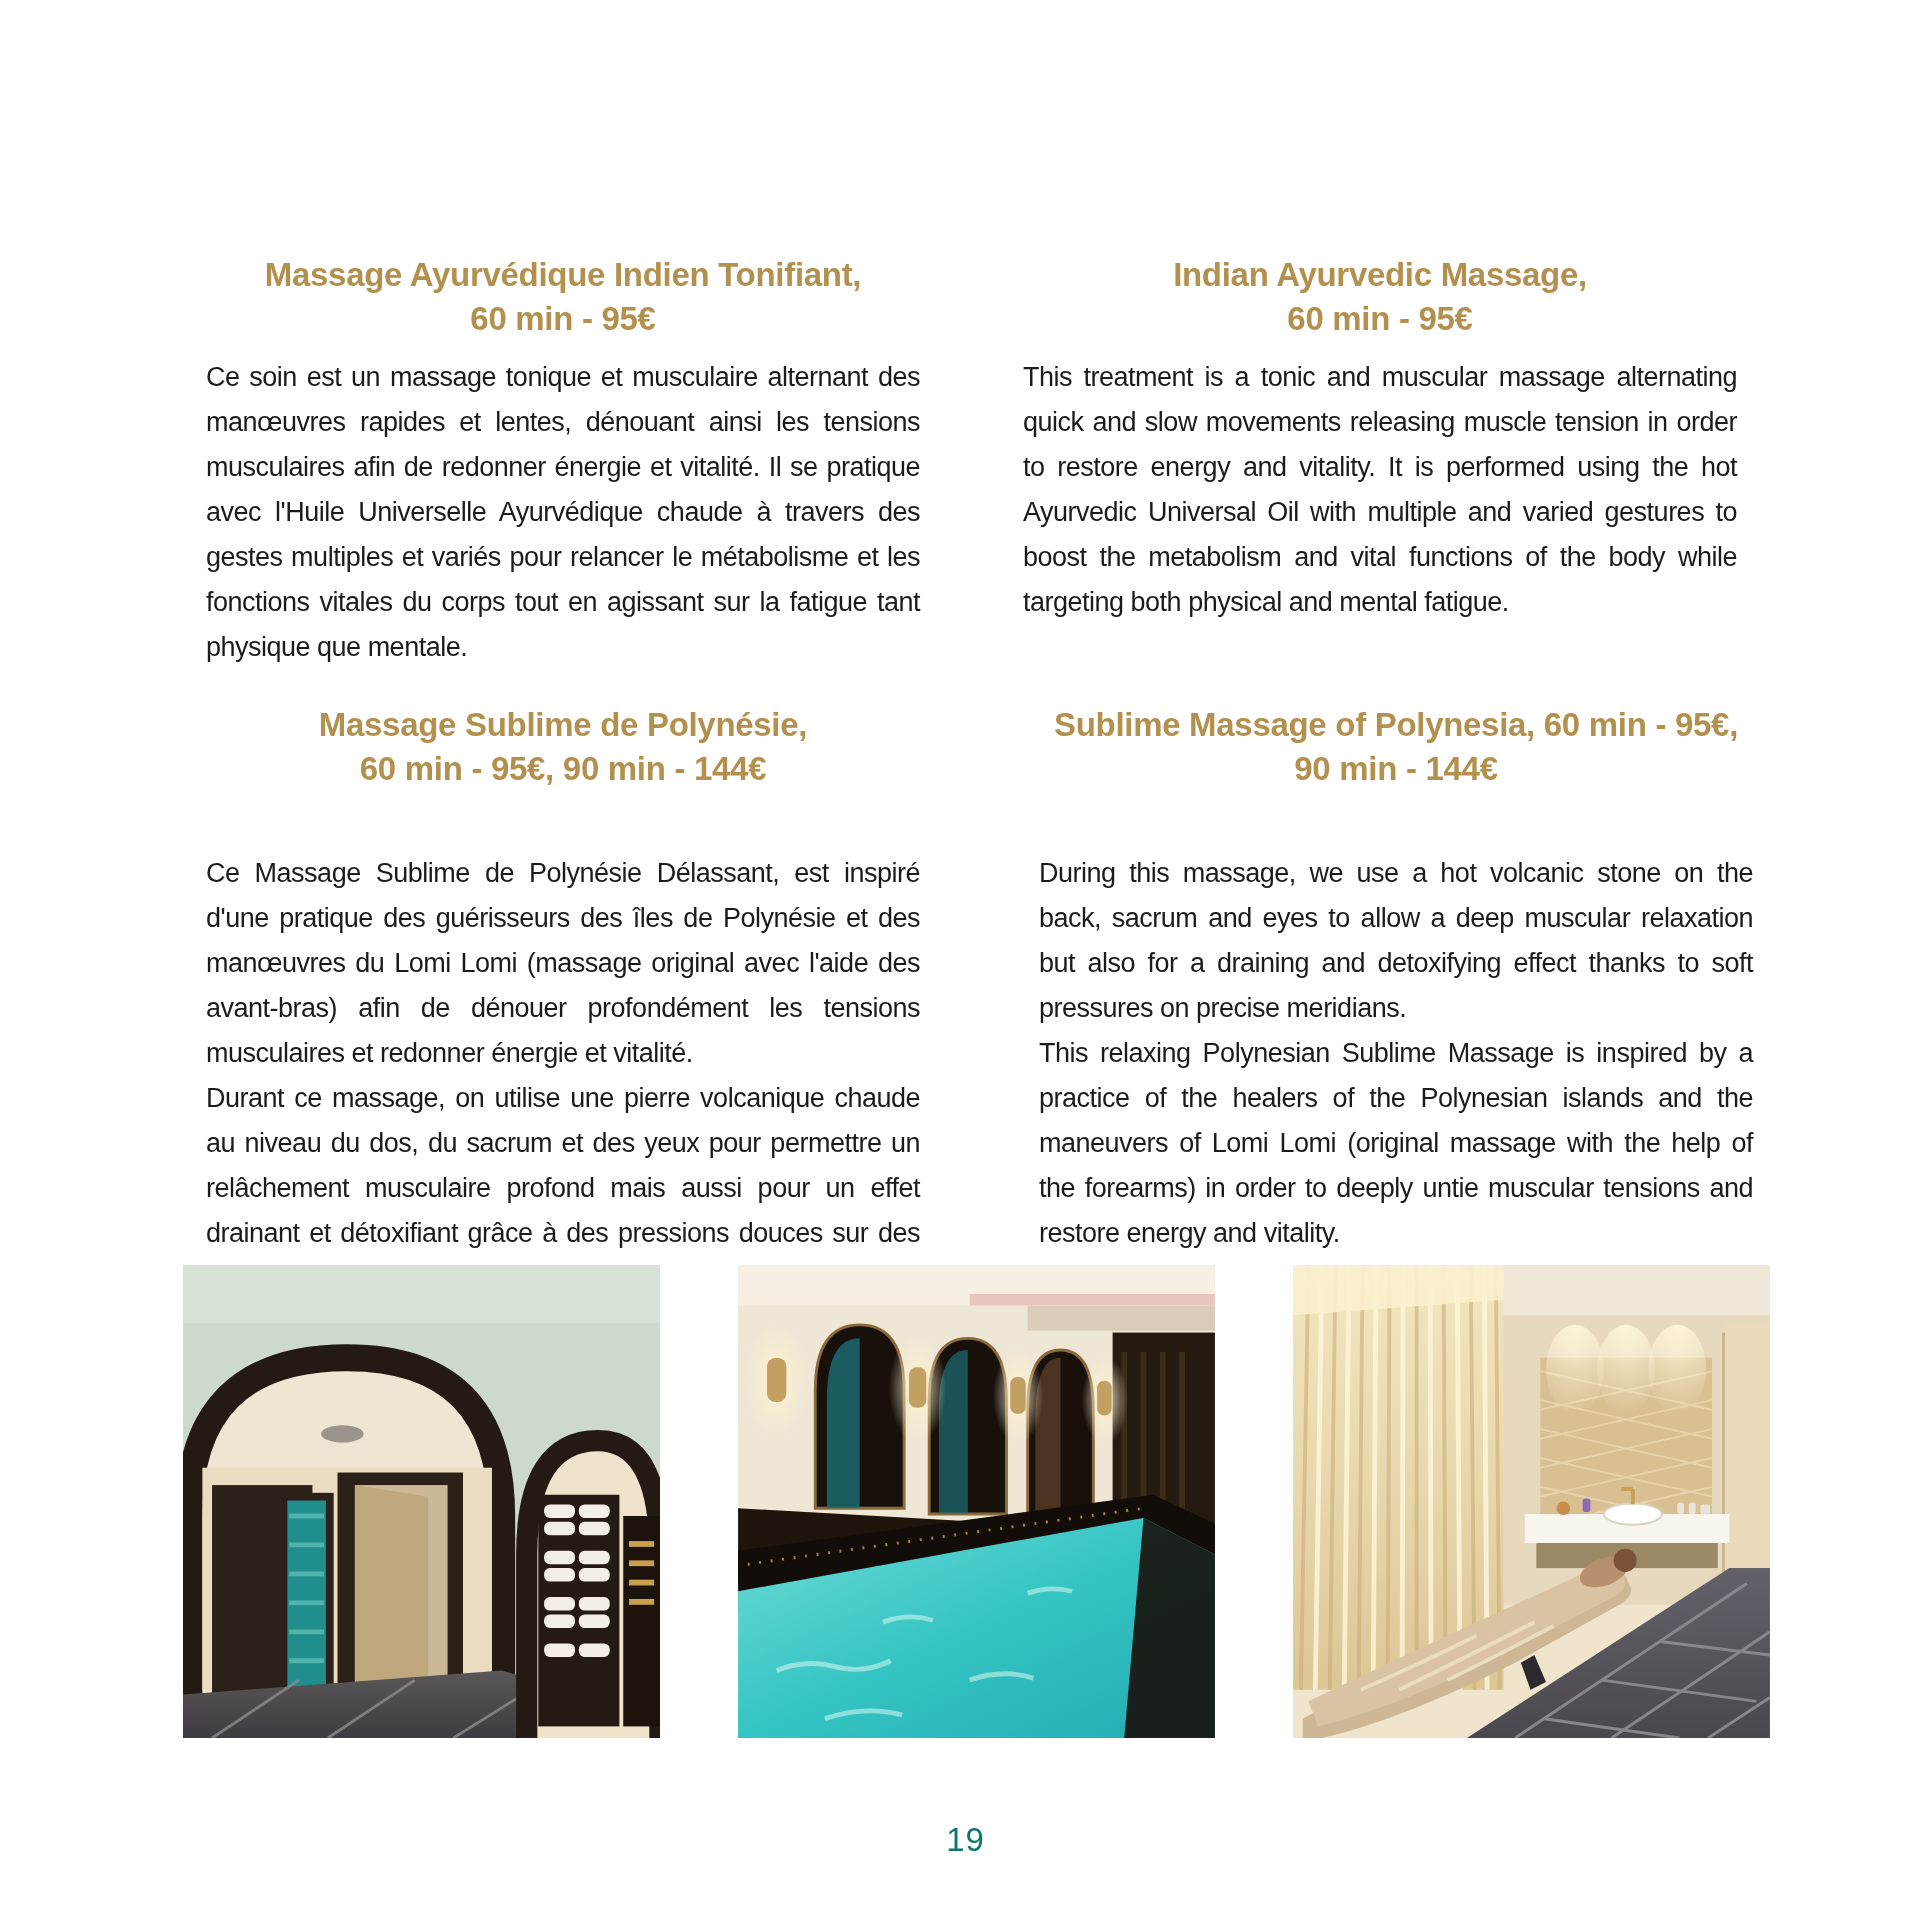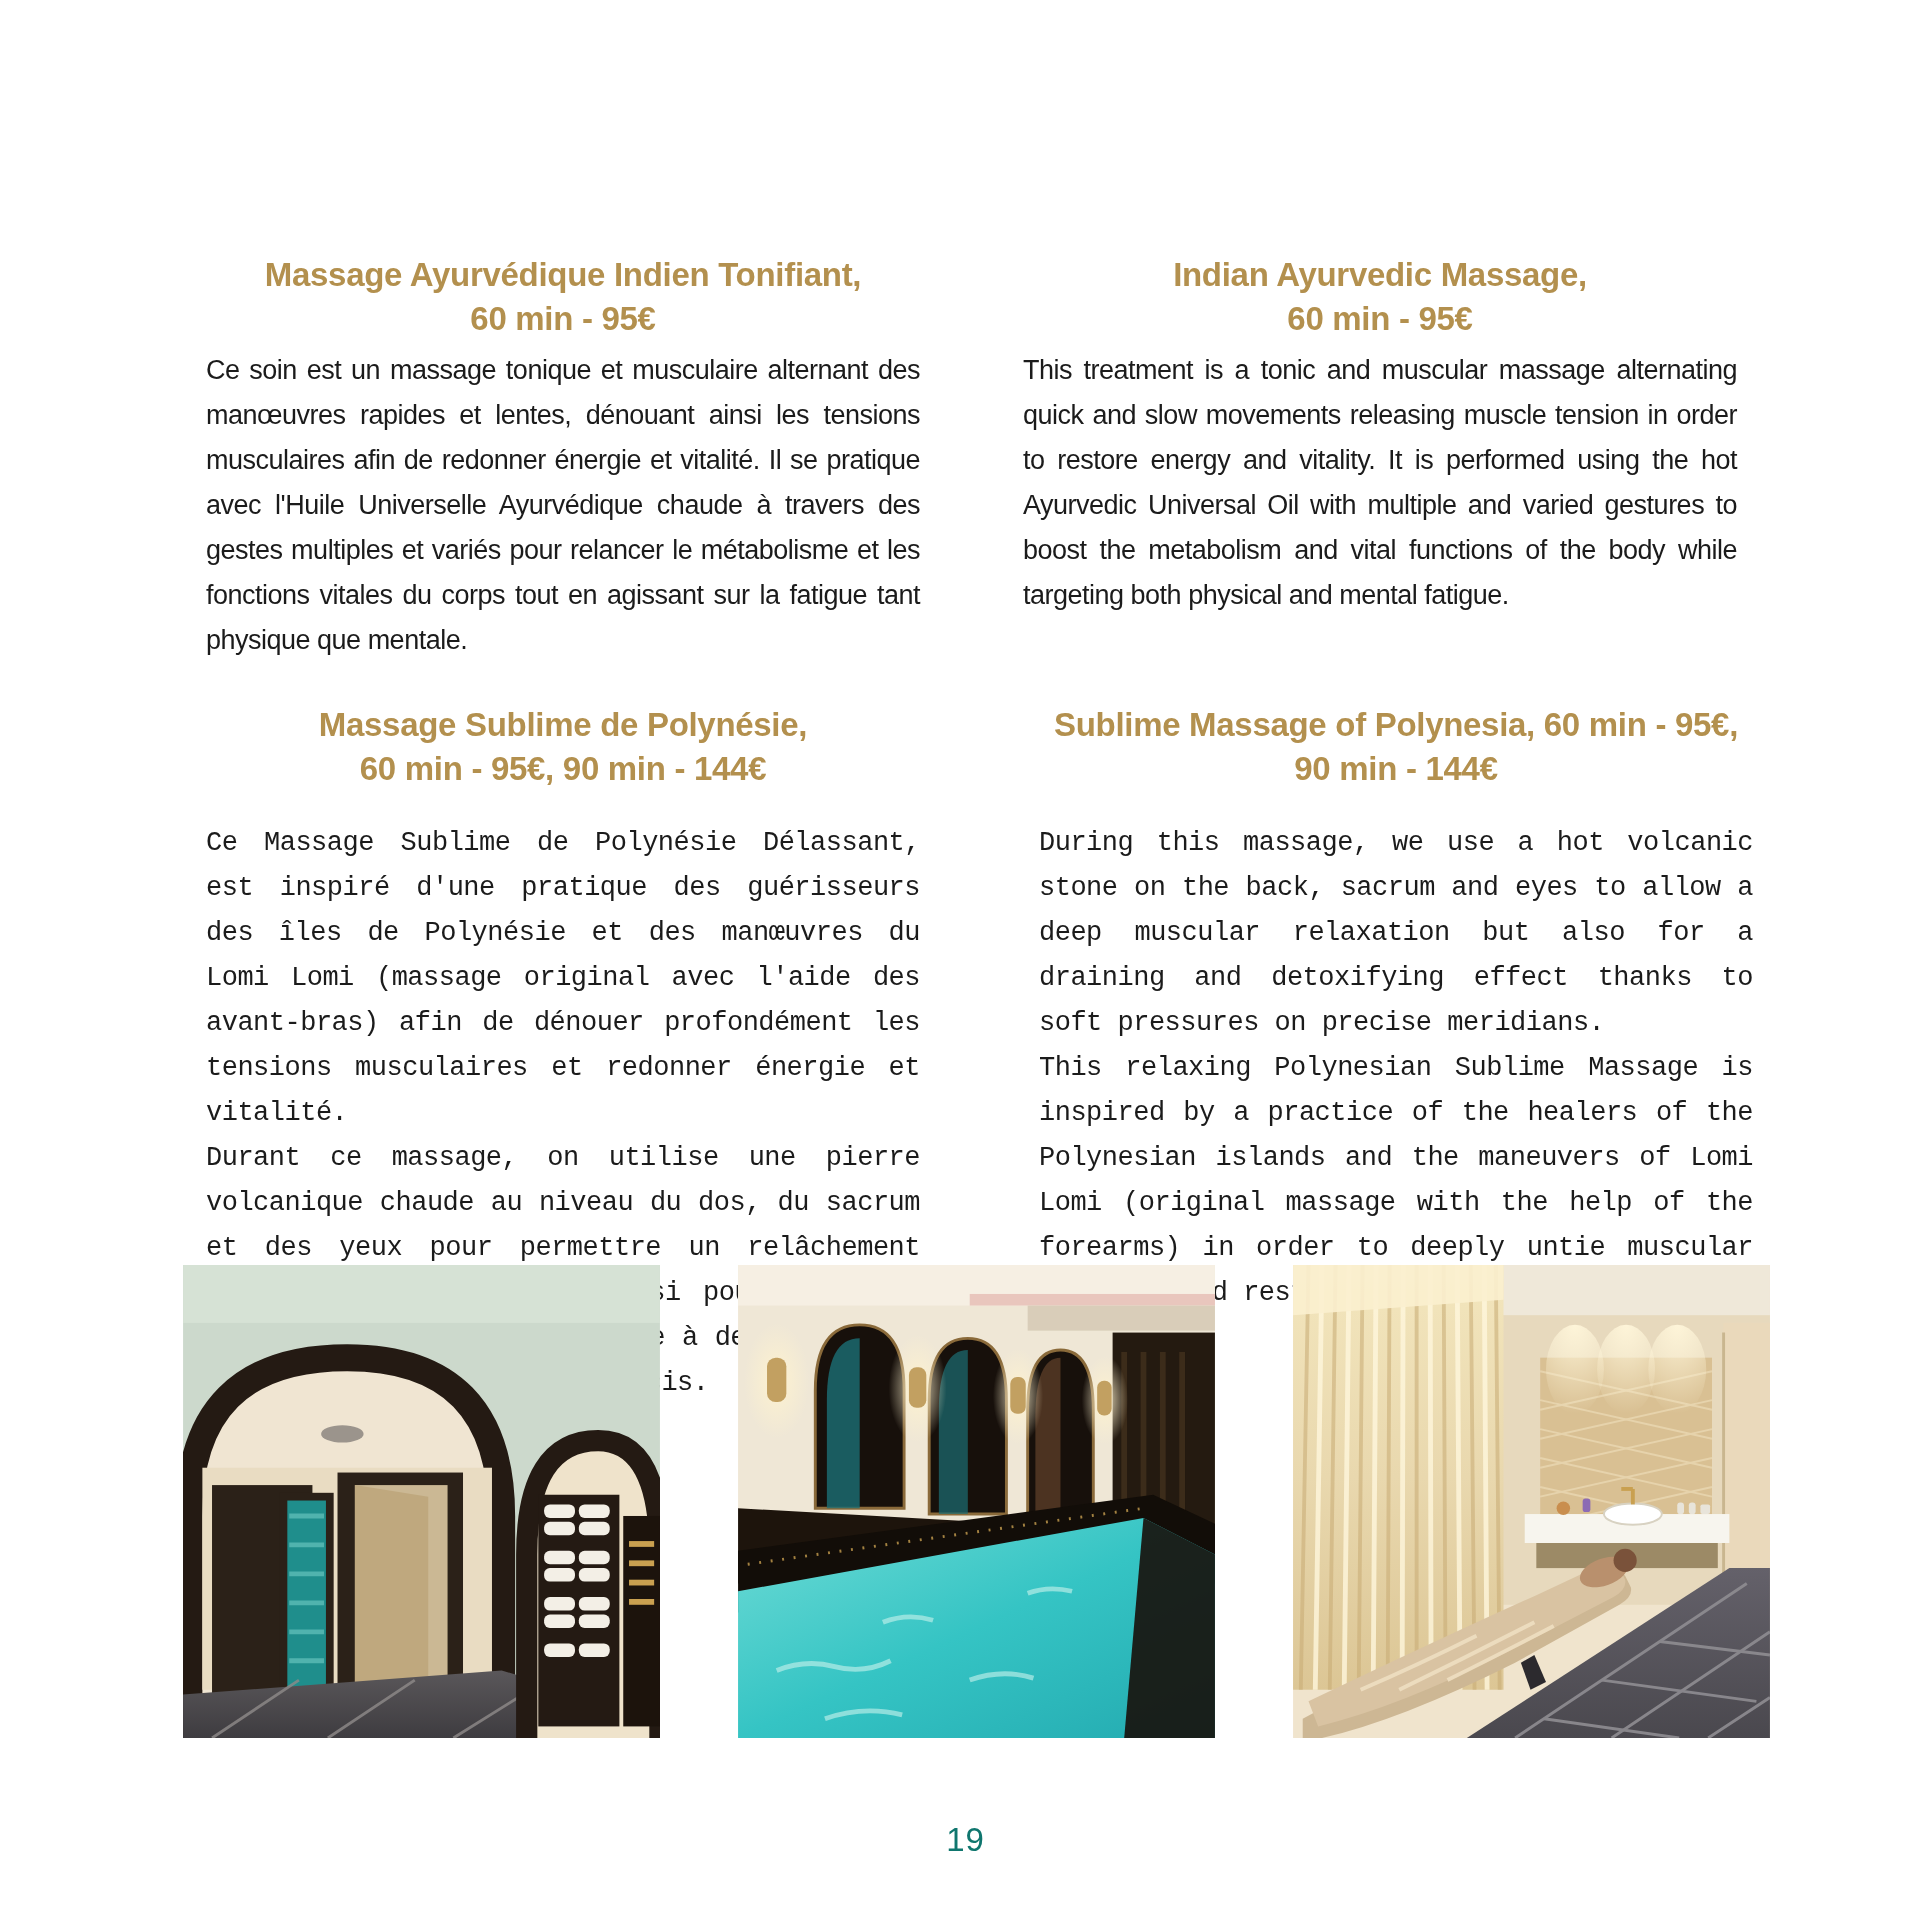--- a/index.html
+++ b/index.html
@@ -8,24 +8,24 @@
     font-family:"Liberation Sans", sans-serif;overflow:hidden;
   }
   .col{position:absolute;width:714px;}
   .heading{
     color:#b3904e;font-size:33px;line-height:44px;font-weight:700;
     letter-spacing:-0.3px;
     text-align:center;
   }
   .body-text{
     color:#1b1b1b;font-size:27px;line-height:45px;text-align:justify;
-    letter-spacing:-0.5px;margin-top:7px;
+    letter-spacing:-0.5px;margin-top:14px;
   }
   .body-text .para{display:block;}
-  .sec2 .body-text{margin-top:30px;font-family:Liberation Mono, monospace;}
+  .sec2 .body-text{margin-top:60px;}
   .photo{
     position:absolute;top:1265px;width:477px;height:473px;overflow:hidden;
   }
   .photo svg{display:block;width:100%;height:100%;}
   #photo-1{left:183px;}
   #photo-2{left:738px;}
   #photo-3{left:1293px;}
   .page-number{
     position:absolute;left:0;right:0;top:1821px;text-align:center;
     color:#0f766e;font-size:33px;letter-spacing:1px;

